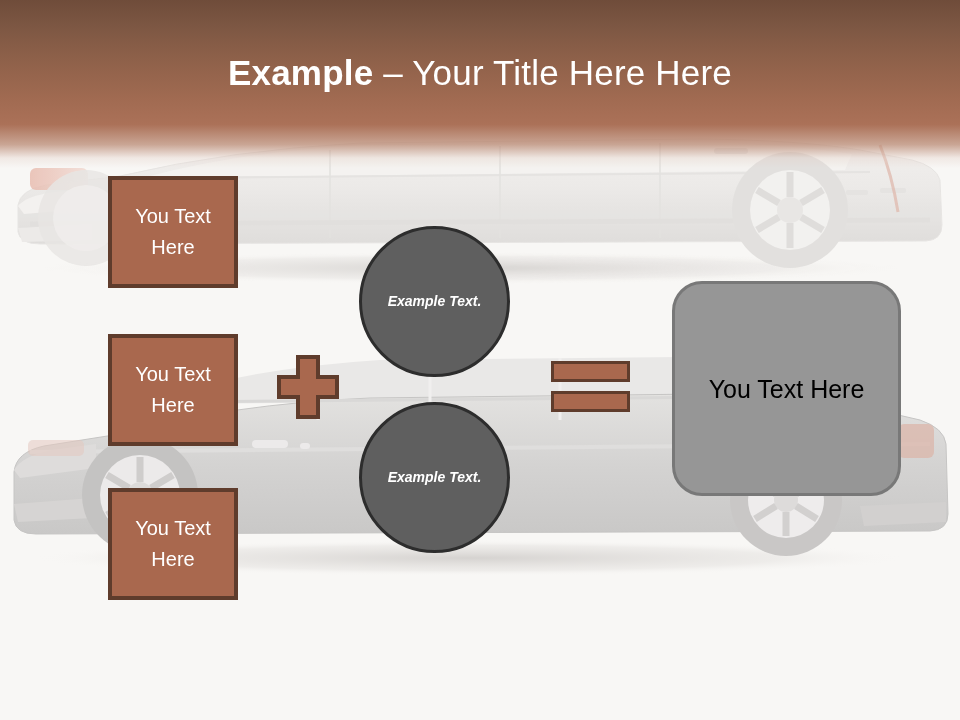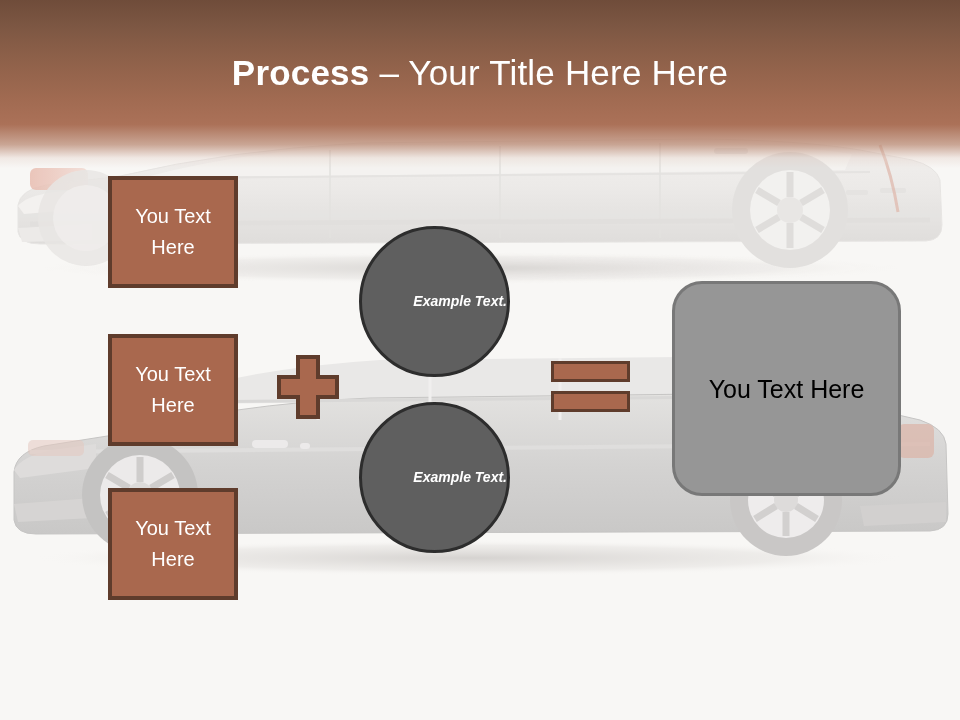--- a/index.html
+++ b/index.html
@@ -105,21 +105,21 @@
     border: 3px solid #2d2d2d;
     box-sizing: border-box;
     color: #ffffff;
     font-size: 14px;
     font-weight: bold;
     font-style: italic;
     line-height: 21px;
     text-align: center;
     display: flex;
     align-items: center;
-    justify-content: flex-end;
+    justify-content: center;
     z-index: 6;
   }
   #example-circle-1 { left: 359px; top: 226px; }
   #example-circle-2 { left: 359px; top: 402px; }
 
   
   #equals-sign {
     position: absolute;
     left: 551px;
     top: 361px;
@@ -290,21 +290,21 @@
           <line x1="0" y1="12" x2="0" y2="36"></line>
           <line x1="-10" y1="6" x2="-31" y2="19"></line>
           <line x1="-10" y1="-6" x2="-31" y2="-19"></line>
         </g>
       </g>
     </g>
   </svg>
 
   <div id="header-band"></div>
   <div id="title">
-    <span class="title-strong">Process</span><span class="title-rest"> – Your Title Here Here</span>
+    <span class="title-strong">Example</span><span class="title-rest"> – Your Title Here Here</span>
   </div>
 
   <div id="step-box-1" class="step-box">
     <span>You Text Here</span>
   </div>
   <div id="step-box-2" class="step-box">
     <span>You Text Here</span>
   </div>
   <div id="step-box-3" class="step-box">
     <span>You Text Here</span>

